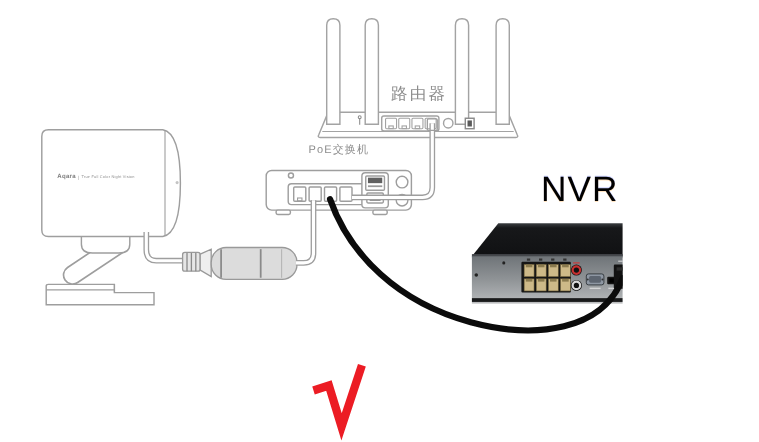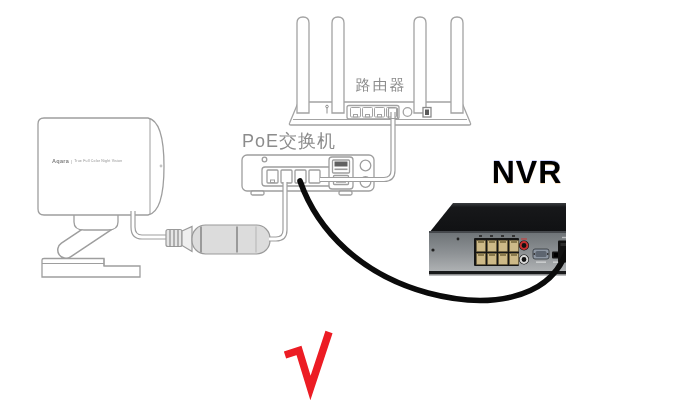--- a/index.html
+++ b/index.html
@@ -3,22 +3,22 @@
 <meta charset="utf-8">
 <style>
   html,body { margin:0; padding:0; background:#ffffff; }
   .stage {
     position:relative; width:566px; height:402px; background:#ffffff;
     overflow:hidden; font-family:"Liberation Sans","DejaVu Sans",sans-serif;
   }
   .stage svg { position:absolute; left:0; top:0; }
   .label { position:absolute; color:#8c8c8c; white-space:nowrap; }
   .router-label  { left:331px; top:76px;  width:100px; text-align:center; font-size:15px; letter-spacing:2px; }
-  .switch-label  { left:242px; top:129px; width:132px; font-size:18px; letter-spacing:1px; }
-  .nvr-label     { left:477px; top:154px; width:100px; text-align:center; font-size:32px; font-weight:700;
+  .switch-label  { left:242px; top:129px; width:132px; text-align:center; font-size:10px; letter-spacing:1px; }
+  .nvr-label     { left:477px; top:154px; width:100px; text-align:center; font-size:32px; font-weight:400;
                    color:#000; letter-spacing:1px;
                    text-shadow:0 -1px 0 rgba(60,80,255,0.25), 0 1px 0 rgba(255,140,0,0.25); }
   .camera-brand  { left:52px;  top:158px; display:flex; gap:2px; align-items:center; color:#8f8f8f; }
   .camera-brand .brand   { font-weight:bold; font-size:5.5px; letter-spacing:0.3px; color:#7d7d7d; }
   .camera-brand .sep     { font-size:4px; }
   .camera-brand .tagline { font-size:3.5px; letter-spacing:0.2px; }
 </style>
 </head>
 <body>
 

